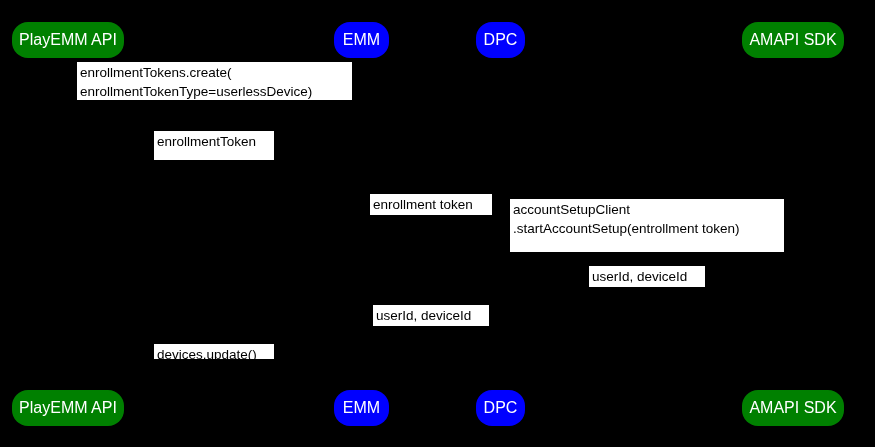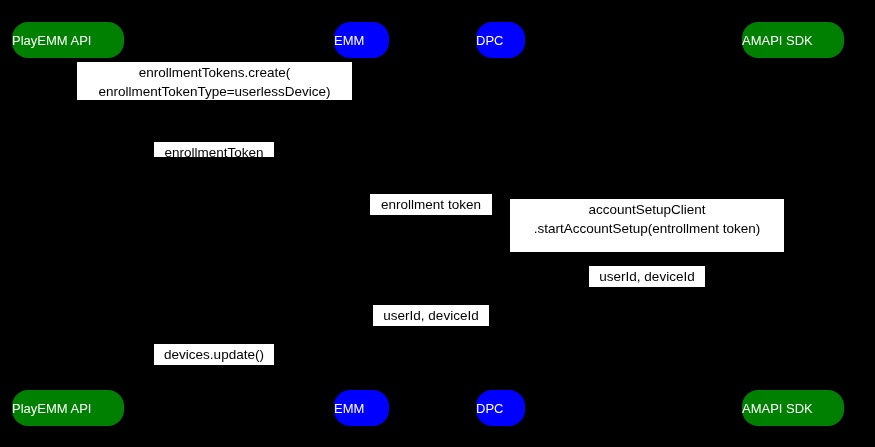--- a/index.html
+++ b/index.html
@@ -13,39 +13,40 @@
     height: 447px;
     background: #000000;
     font-family: "Liberation Sans", sans-serif;
     overflow: hidden;
   }
   .lifeline-box {
     position: absolute;
     box-sizing: border-box;
     display: flex;
     align-items: center;
+    justify-content: center;
     color: #ffffff;
-    font-size: 13px;
+    font-size: 16px;
     line-height: 1;
     white-space: nowrap;
     border-radius: 16px;
   }
   .lifeline-line {
     position: absolute;
     width: 1px;
     background: #000000;
   }
   .msg-label {
     position: absolute;
     box-sizing: border-box;
     background: #ffffff;
     color: #000000;
     font-size: 13.5px;
     line-height: 19px;
-    text-align: center;
+    text-align: left;
     white-space: pre;
     padding: 1px 3px;
   }
 </style>
 </head>
 <body>
 
 <div id="diagram">
 
 <div class="lifeline-line" style="left: 68px; top: 58px; height: 332px;"></div>
@@ -71,20 +72,20 @@
       <span>EMM</span>
     </div>
     <div class="lifeline-box" style="left: 476px; top: 390px; width: 49px; height: 36px; background: rgb(0, 0, 255);">
       <span>DPC</span>
     </div>
     <div class="lifeline-box" style="left: 742px; top: 390px; width: 102px; height: 36px; background: rgb(0, 128, 0);">
       <span>AMAPI SDK</span>
     </div>
     <div class="msg-label" style="left: 77px; top: 62px; width: 275px; height: 38px;">enrollmentTokens.create(
 enrollmentTokenType=userlessDevice)</div>
-    <div class="msg-label" style="left: 154px; top: 142px; width: 120px; height: 15px;">enrollmentToken</div>
+    <div class="msg-label" style="left: 154px; top: 131px; width: 120px; height: 29px;">enrollmentToken</div>
     <div class="msg-label" style="left: 370px; top: 170px; width: 122px; height: 21px; margin-top: 24px;">enrollment token</div>
     <div class="msg-label" style="left: 510px; top: 199px; width: 274px; height: 53px;">accountSetupClient
 .startAccountSetup(entrollment token)</div>
     <div class="msg-label" style="left: 589px; top: 266px; width: 116px; height: 21px;">userId, deviceId</div>
     <div class="msg-label" style="left: 373px; top: 305px; width: 116px; height: 21px;">userId, deviceId</div>
-    <div class="msg-label" style="left: 154px; top: 344px; width: 120px; height: 21px;">devices.update()</div>
+    <div class="msg-label" style="left: 154px; top: 344px; width: 120px; height: 15px;">devices.update()</div>
   </div>
 
 </body></html>

